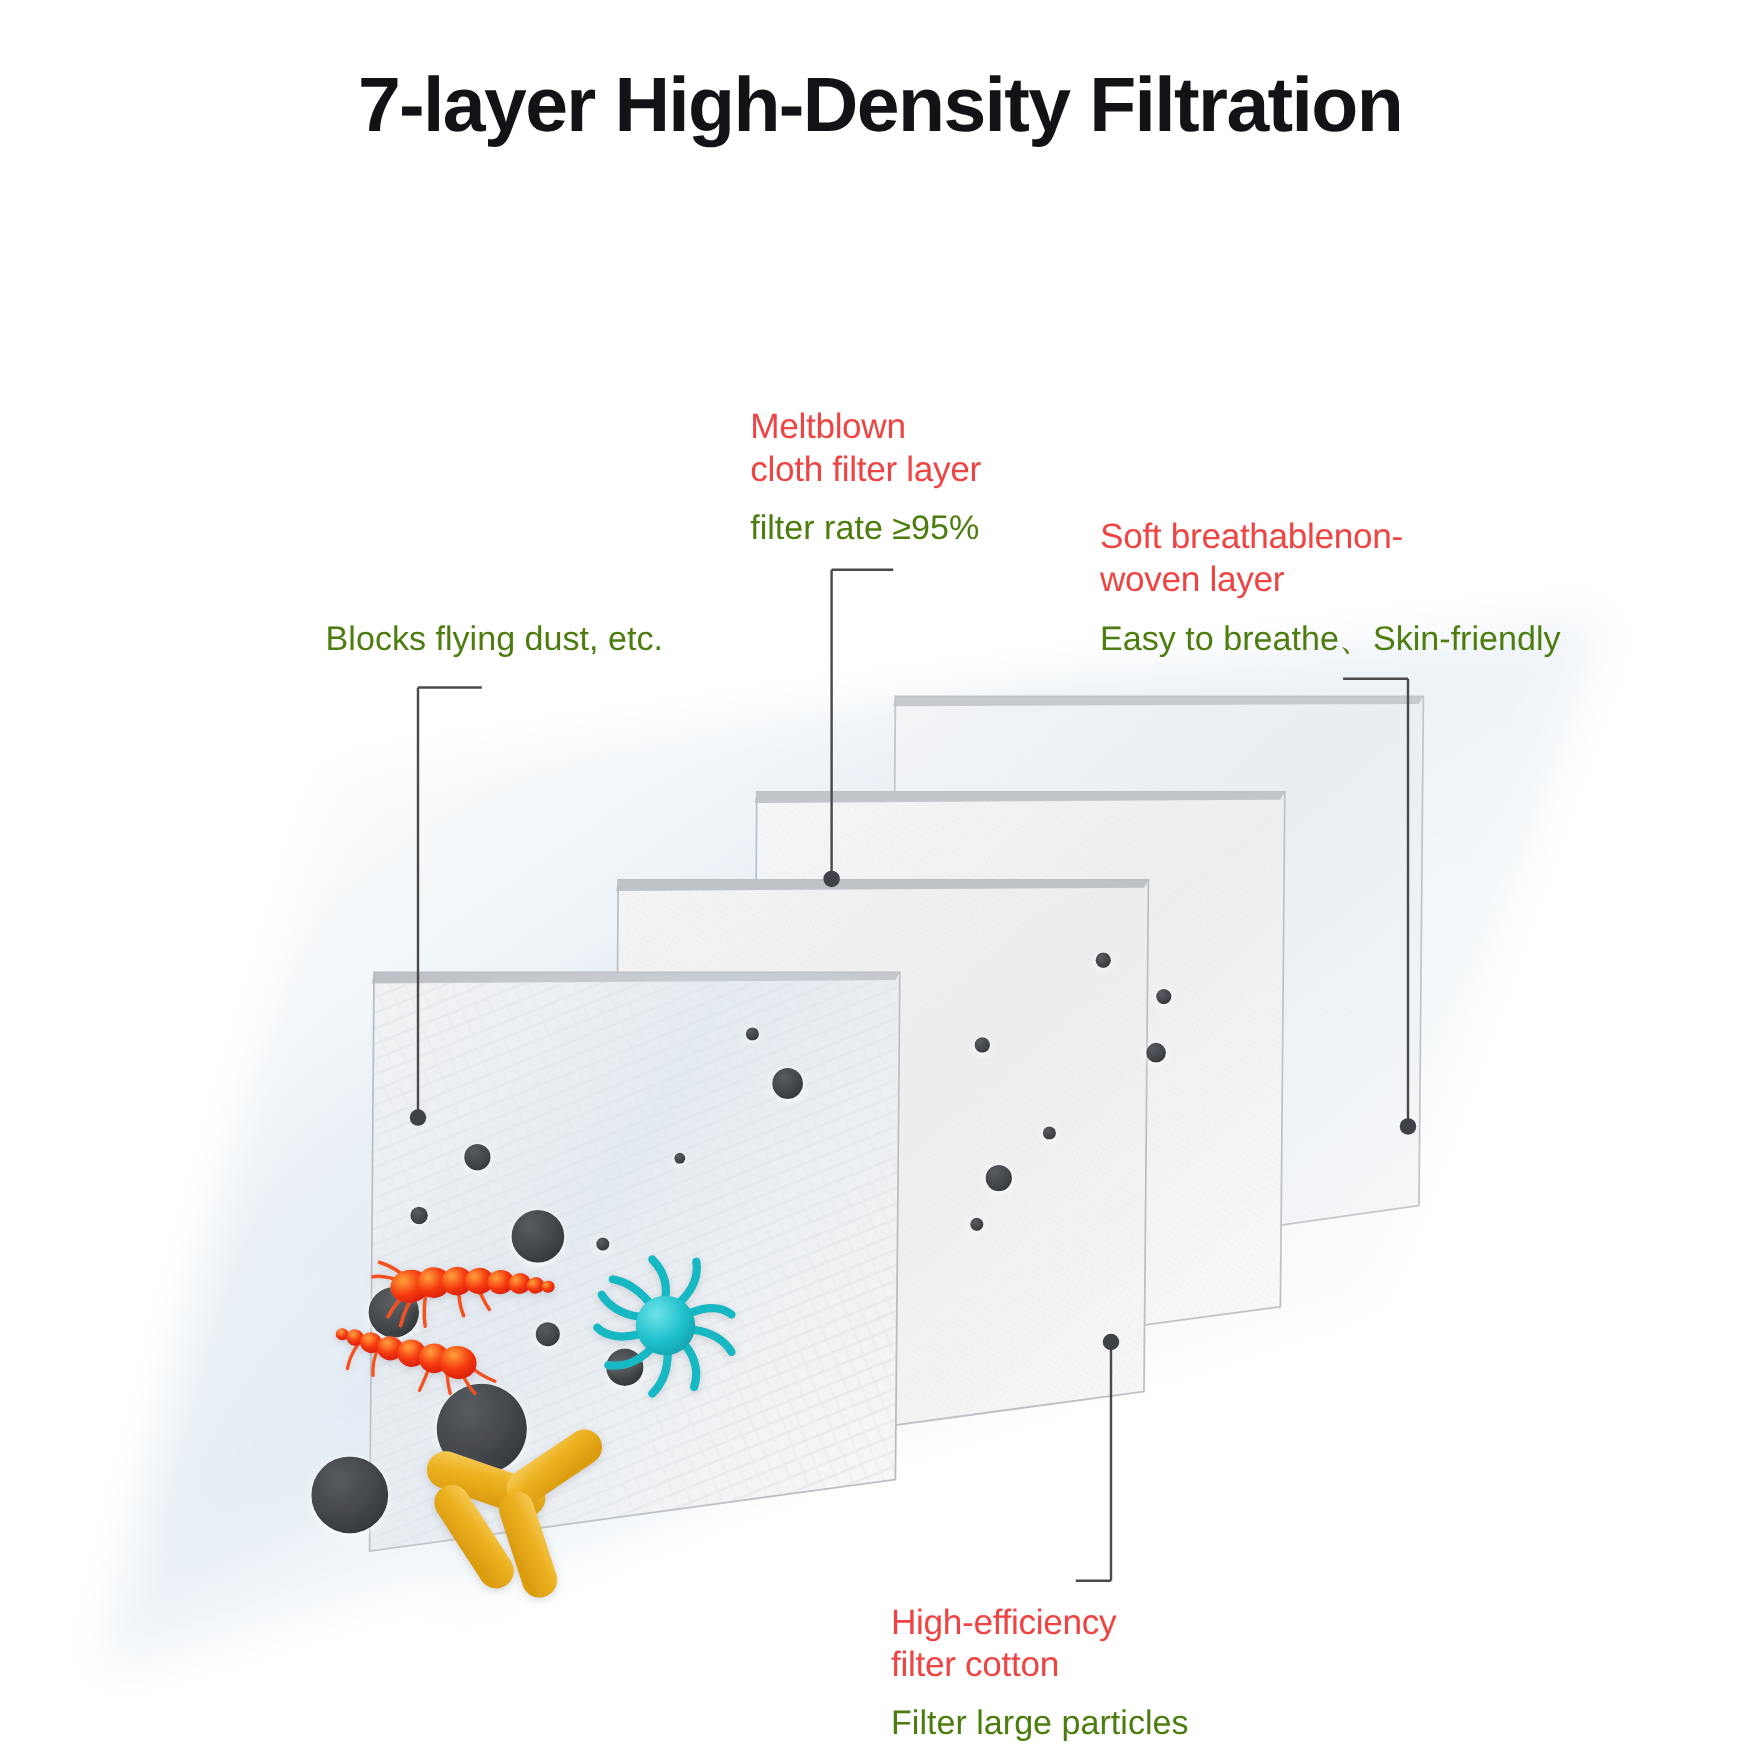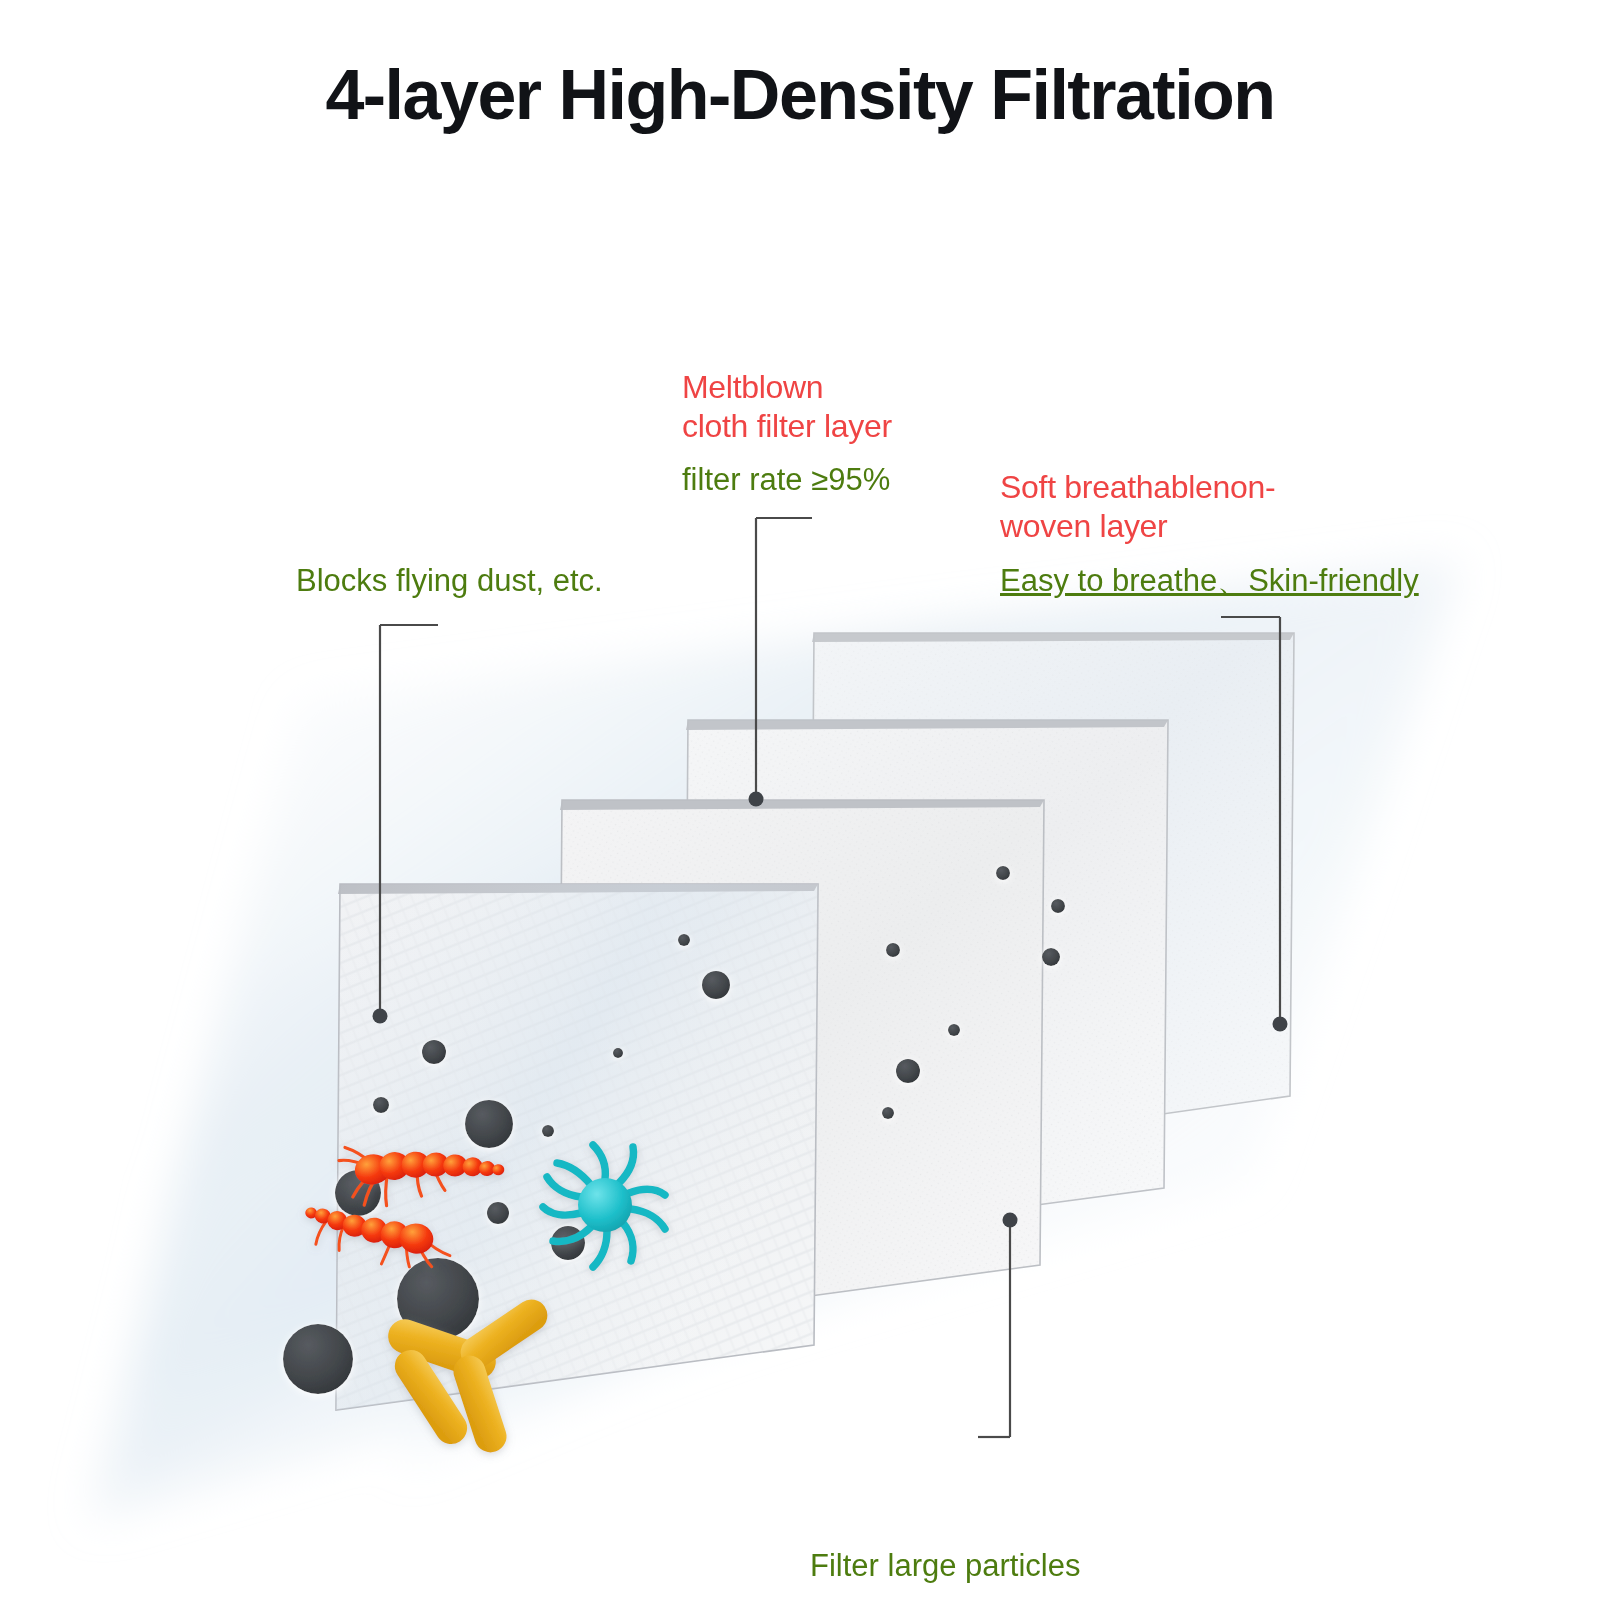--- a/index.html
+++ b/index.html
@@ -67,41 +67,41 @@
     white-space: nowrap;
   }
 
   #label-outer-title   { left: 296px;  top: 468px; }
   #label-outer-sub     { left: 296px;  top: 563px; }
 
   #label-meltblown-title { left: 682px; top: 368px; }
   #label-meltblown-sub   { left: 682px; top: 462px; }
 
   #label-soft-title    { left: 1000px; top: 468px; }
-  #label-soft-sub      { left: 1000px; top: 560px; text-decoration: underline; }
+  #label-soft-sub      { left: 1000px; top: 560px; }
 
   #label-cotton-title  { left: 810px;  top: 1455px; }
   #label-cotton-sub    { left: 810px;  top: 1548px; }
 
   
   #art {
     position: absolute;
     left: 0;
     top: 0;
     width: 1600px;
     height: 1600px;
   }
 </style>
 </head>
 <body>
 
 <div id="stage">
 
   <div class="header">
-    <h1 class="title">4-layer High-Density Filtration</h1>
+    <h1 class="title">7-layer High-Density Filtration</h1>
   </div>
 
   <svg id="art" viewBox="0 0 1600 1600">
     <defs>
 
       <linearGradient id="beamGrad" x1="0" y1="0" x2="1" y2="1">
         <stop offset="0%" stop-color="#ffffff" stop-opacity="0"></stop>
         <stop offset="35%" stop-color="#cfdeea" stop-opacity="0.85"></stop>
         <stop offset="60%" stop-color="#e8f0f6" stop-opacity="0.9"></stop>
         <stop offset="100%" stop-color="#ffffff" stop-opacity="0"></stop>
@@ -374,15 +374,17 @@
   <div class="callout-sub" id="label-outer-sub">Blocks flying dust, etc.</div>
 
   <div class="callout-heading" id="label-meltblown-title">Meltblown
 cloth filter layer</div>
   <div class="callout-sub" id="label-meltblown-sub">filter rate ≥95%</div>
 
   <div class="callout-heading" id="label-soft-title">Soft breathablenon-
 woven layer</div>
   <div class="callout-sub" id="label-soft-sub">Easy to breathe、Skin-friendly</div>
 
+  <div class="callout-heading" id="label-cotton-title">High-efficiency
+filter cotton</div>
   <div class="callout-sub" id="label-cotton-sub">Filter large particles</div>
 
 </div>
 
 </body></html>

